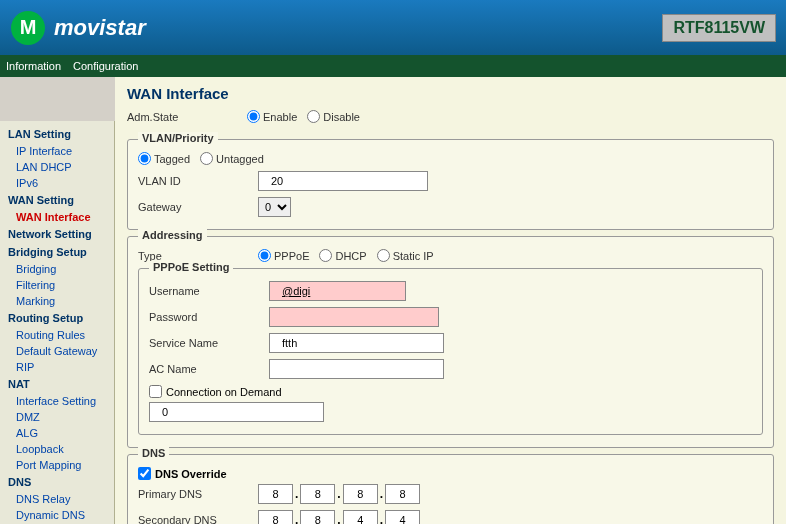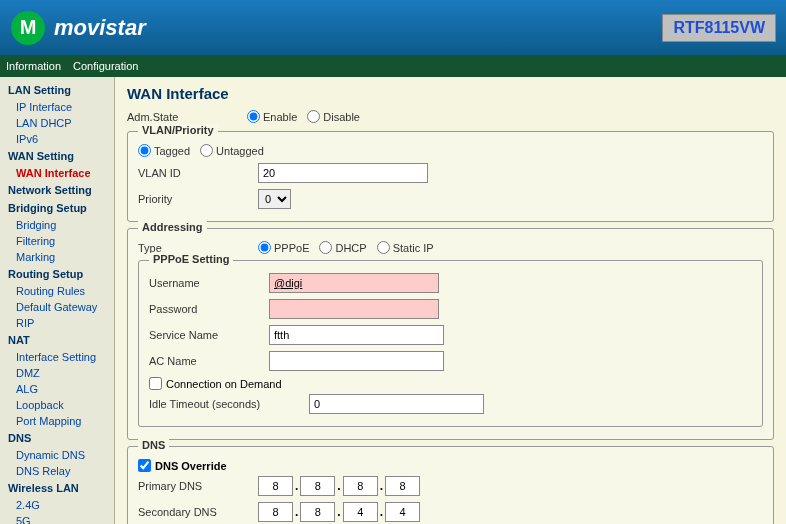--- a/index.html
+++ b/index.html
@@ -32,21 +32,21 @@
     .device-id-box {
       position: absolute;
       right: 10px;
       top: 50%;
       transform: translateY(-50%);
       background: #c0c0c0;
       border: 1px solid #888;
       padding: 4px 10px;
       font-size: 16px;
       font-weight: bold;
-      color: #1d4ed8;
+      color: #14532d;
     }
 
     
     .nav-bar {
       background: #14532d;
       height: 22px;
       display: flex;
       align-items: center;
       padding: 0 6px;
     }
@@ -63,20 +63,21 @@
       height: calc(524px - 55px - 22px);
     }
 
     
     .sidebar {
       width: 115px;
       background: #e8e8d8;
       border-right: 1px solid #b0b090;
       padding: 4px 0;
       overflow-y: auto;
+      margin-top: 44px;
     }
     .sidebar-section-title {
       font-weight: bold;
       font-size: 11px;
       color: #003366;
       padding: 3px 8px;
       cursor: pointer;
     }
     .sidebar-link {
       font-size: 11px;
@@ -146,21 +147,21 @@
       background: #f8f8e8;
       padding: 0 4px;
       font-size: 11px;
       font-weight: bold;
       color: #333;
     }
 
     input[type="text"], input[type="password"] {
       font-size: 11px;
       border: 1px solid #888;
-      padding: 2px 4px;
+      padding: 2px 12px;
       height: 20px;
     }
     input[type="text"].medium { width: 170px; }
     input[type="text"].long { width: 175px; }
 
     select {
       font-size: 11px;
       border: 1px solid #888;
       padding: 1px 2px;
       height: 20px;
@@ -180,21 +181,21 @@
       text-align: center;
     }
     .dns-dot {
       font-size: 12px;
       font-weight: bold;
       padding: 0 2px;
     }
 
     .username-field {
       background: #ffcccc;
-      width: 170px;
+      width: 137px;
       font-size: 11px;
       border: 1px solid #888;
       padding: 2px 4px;
       height: 20px;
       text-decoration: underline;
     }
     .password-field {
       background: #ffcccc;
       width: 170px;
       font-size: 11px;
@@ -269,22 +270,22 @@
     <a class="sidebar-link">RIP</a>
 
     <div class="sidebar-section-title">NAT</div>
     <a class="sidebar-link">Interface Setting</a>
     <a class="sidebar-link">DMZ</a>
     <a class="sidebar-link">ALG</a>
     <a class="sidebar-link">Loopback</a>
     <a class="sidebar-link">Port Mapping</a>
 
     <div class="sidebar-section-title">DNS</div>
+    <a class="sidebar-link">DNS Relay</a>
     <a class="sidebar-link">Dynamic DNS</a>
-    <a class="sidebar-link">DNS Relay</a>
 
     <div class="sidebar-section-title">Wireless LAN</div>
     <a class="sidebar-link">2.4G</a>
     <a class="sidebar-link">5G</a>
   </div>
 
   <div class="content">
     <div class="page-title">WAN Interface</div>
 
     <div class="form-row">
@@ -294,41 +295,41 @@
           <input type="radio" name="adm_state" checked="" style="">
           <span>Enable</span>
         </label>
         <label>
           <input type="radio" name="adm_state" style="">
           <span>Disable</span>
         </label>
       </div>
     </div>
 
-    <div class="fieldset-box" style="margin-top:8px;">
+    <div class="fieldset-box" style="margin-top:16px;">
       <span class="fieldset-legend">VLAN/Priority</span>
       <div style="height:6px;"></div>
       <div class="form-row">
         <div class="radio-group">
           <label>
             <input type="radio" name="vlan_type" checked="" style="">
             <span>Tagged</span>
           </label>
           <label>
             <input type="radio" name="vlan_type" style="">
             <span>Untagged</span>
           </label>
         </div>
       </div>
       <div class="form-row">
         <span class="form-label">VLAN ID</span>
         <input type="text" class="medium" value="20" style="">
       </div>
       <div class="form-row">
-        <span class="form-label">Priority</span>
+        <span class="form-label">Gateway</span>
         <select>
           <option>0</option>
           <option>1</option>
           <option>2</option>
           <option>3</option>
           <option>4</option>
           <option>5</option>
           <option>6</option>
           <option>7</option>
         </select>
@@ -379,21 +380,20 @@
           <span class="form-label">AC Name</span>
           <input type="text" class="long" style="">
         </div>
 
         <div class="checkbox-row">
           <input type="checkbox" style="">
           <label>Connection on Demand</label>
         </div>
 
         <div class="form-row">
-          <span class="form-label form-label-wide">Idle Timeout (seconds)</span>
           <input type="text" class="long" value="0" style="">
         </div>
       </div>
     </div>
 
     <div class="fieldset-box">
       <span class="fieldset-legend">DNS</span>
       <div style="height:6px;"></div>
 
       <div class="dns-override-row">

